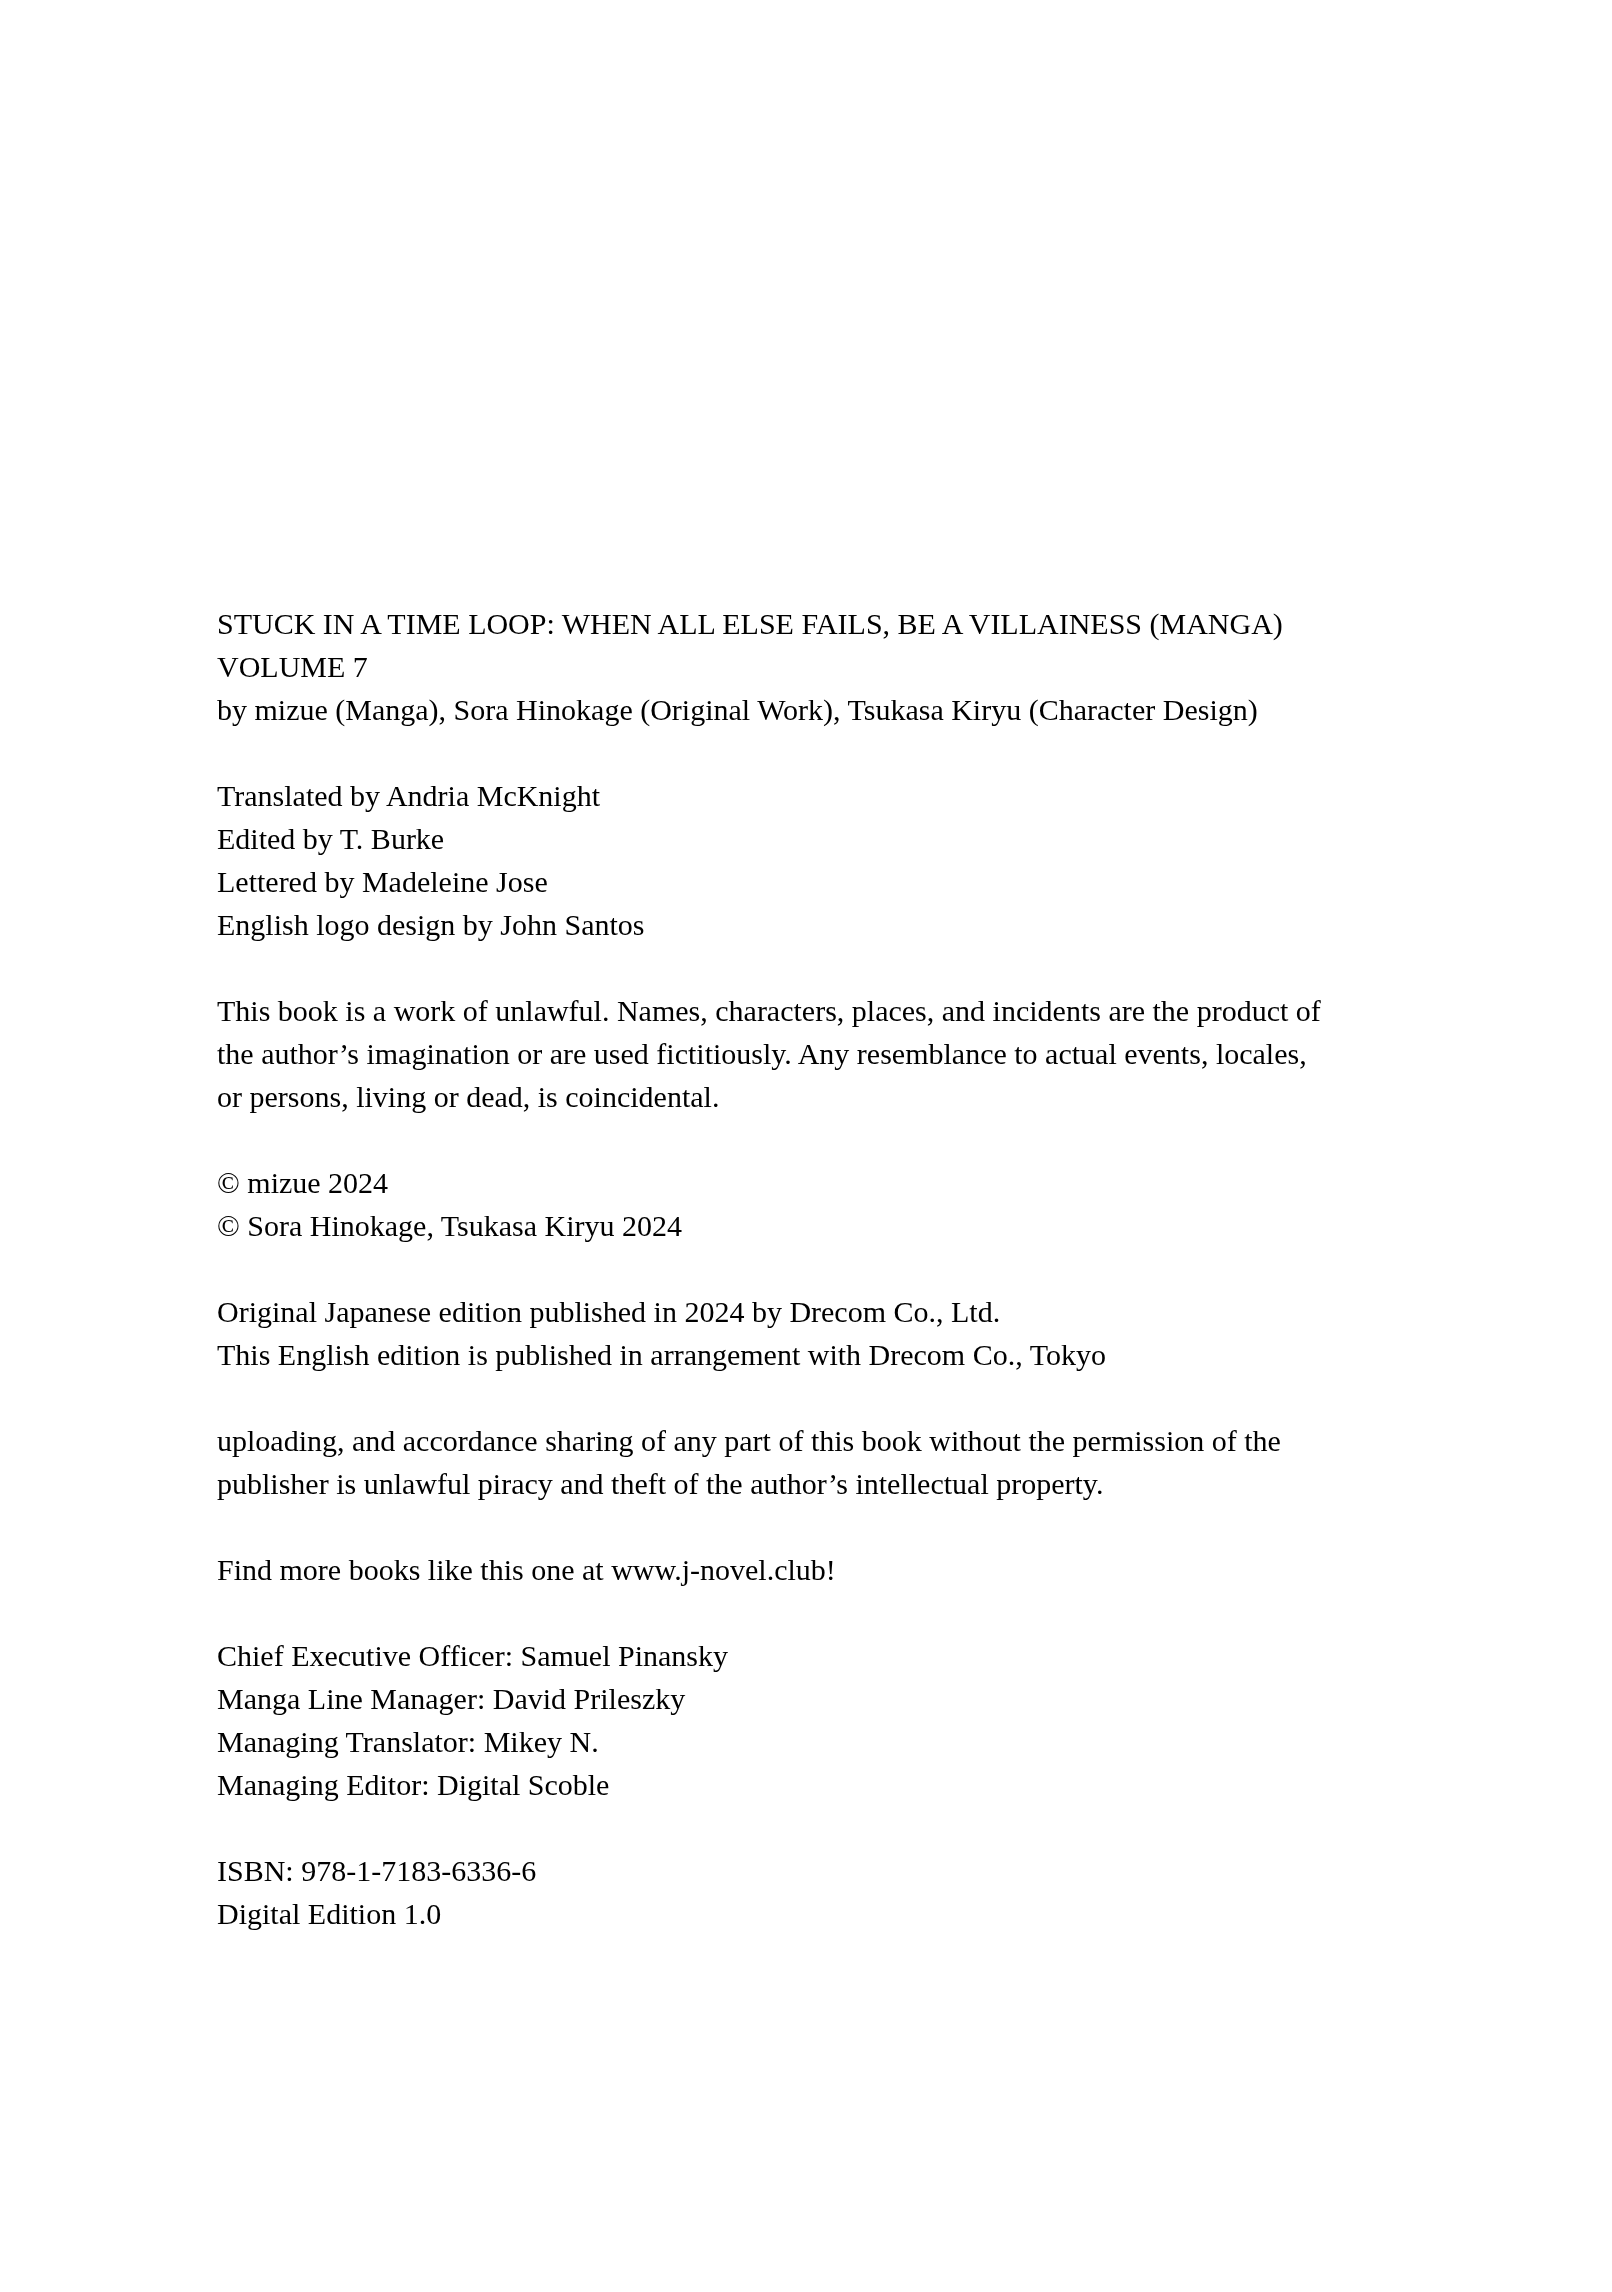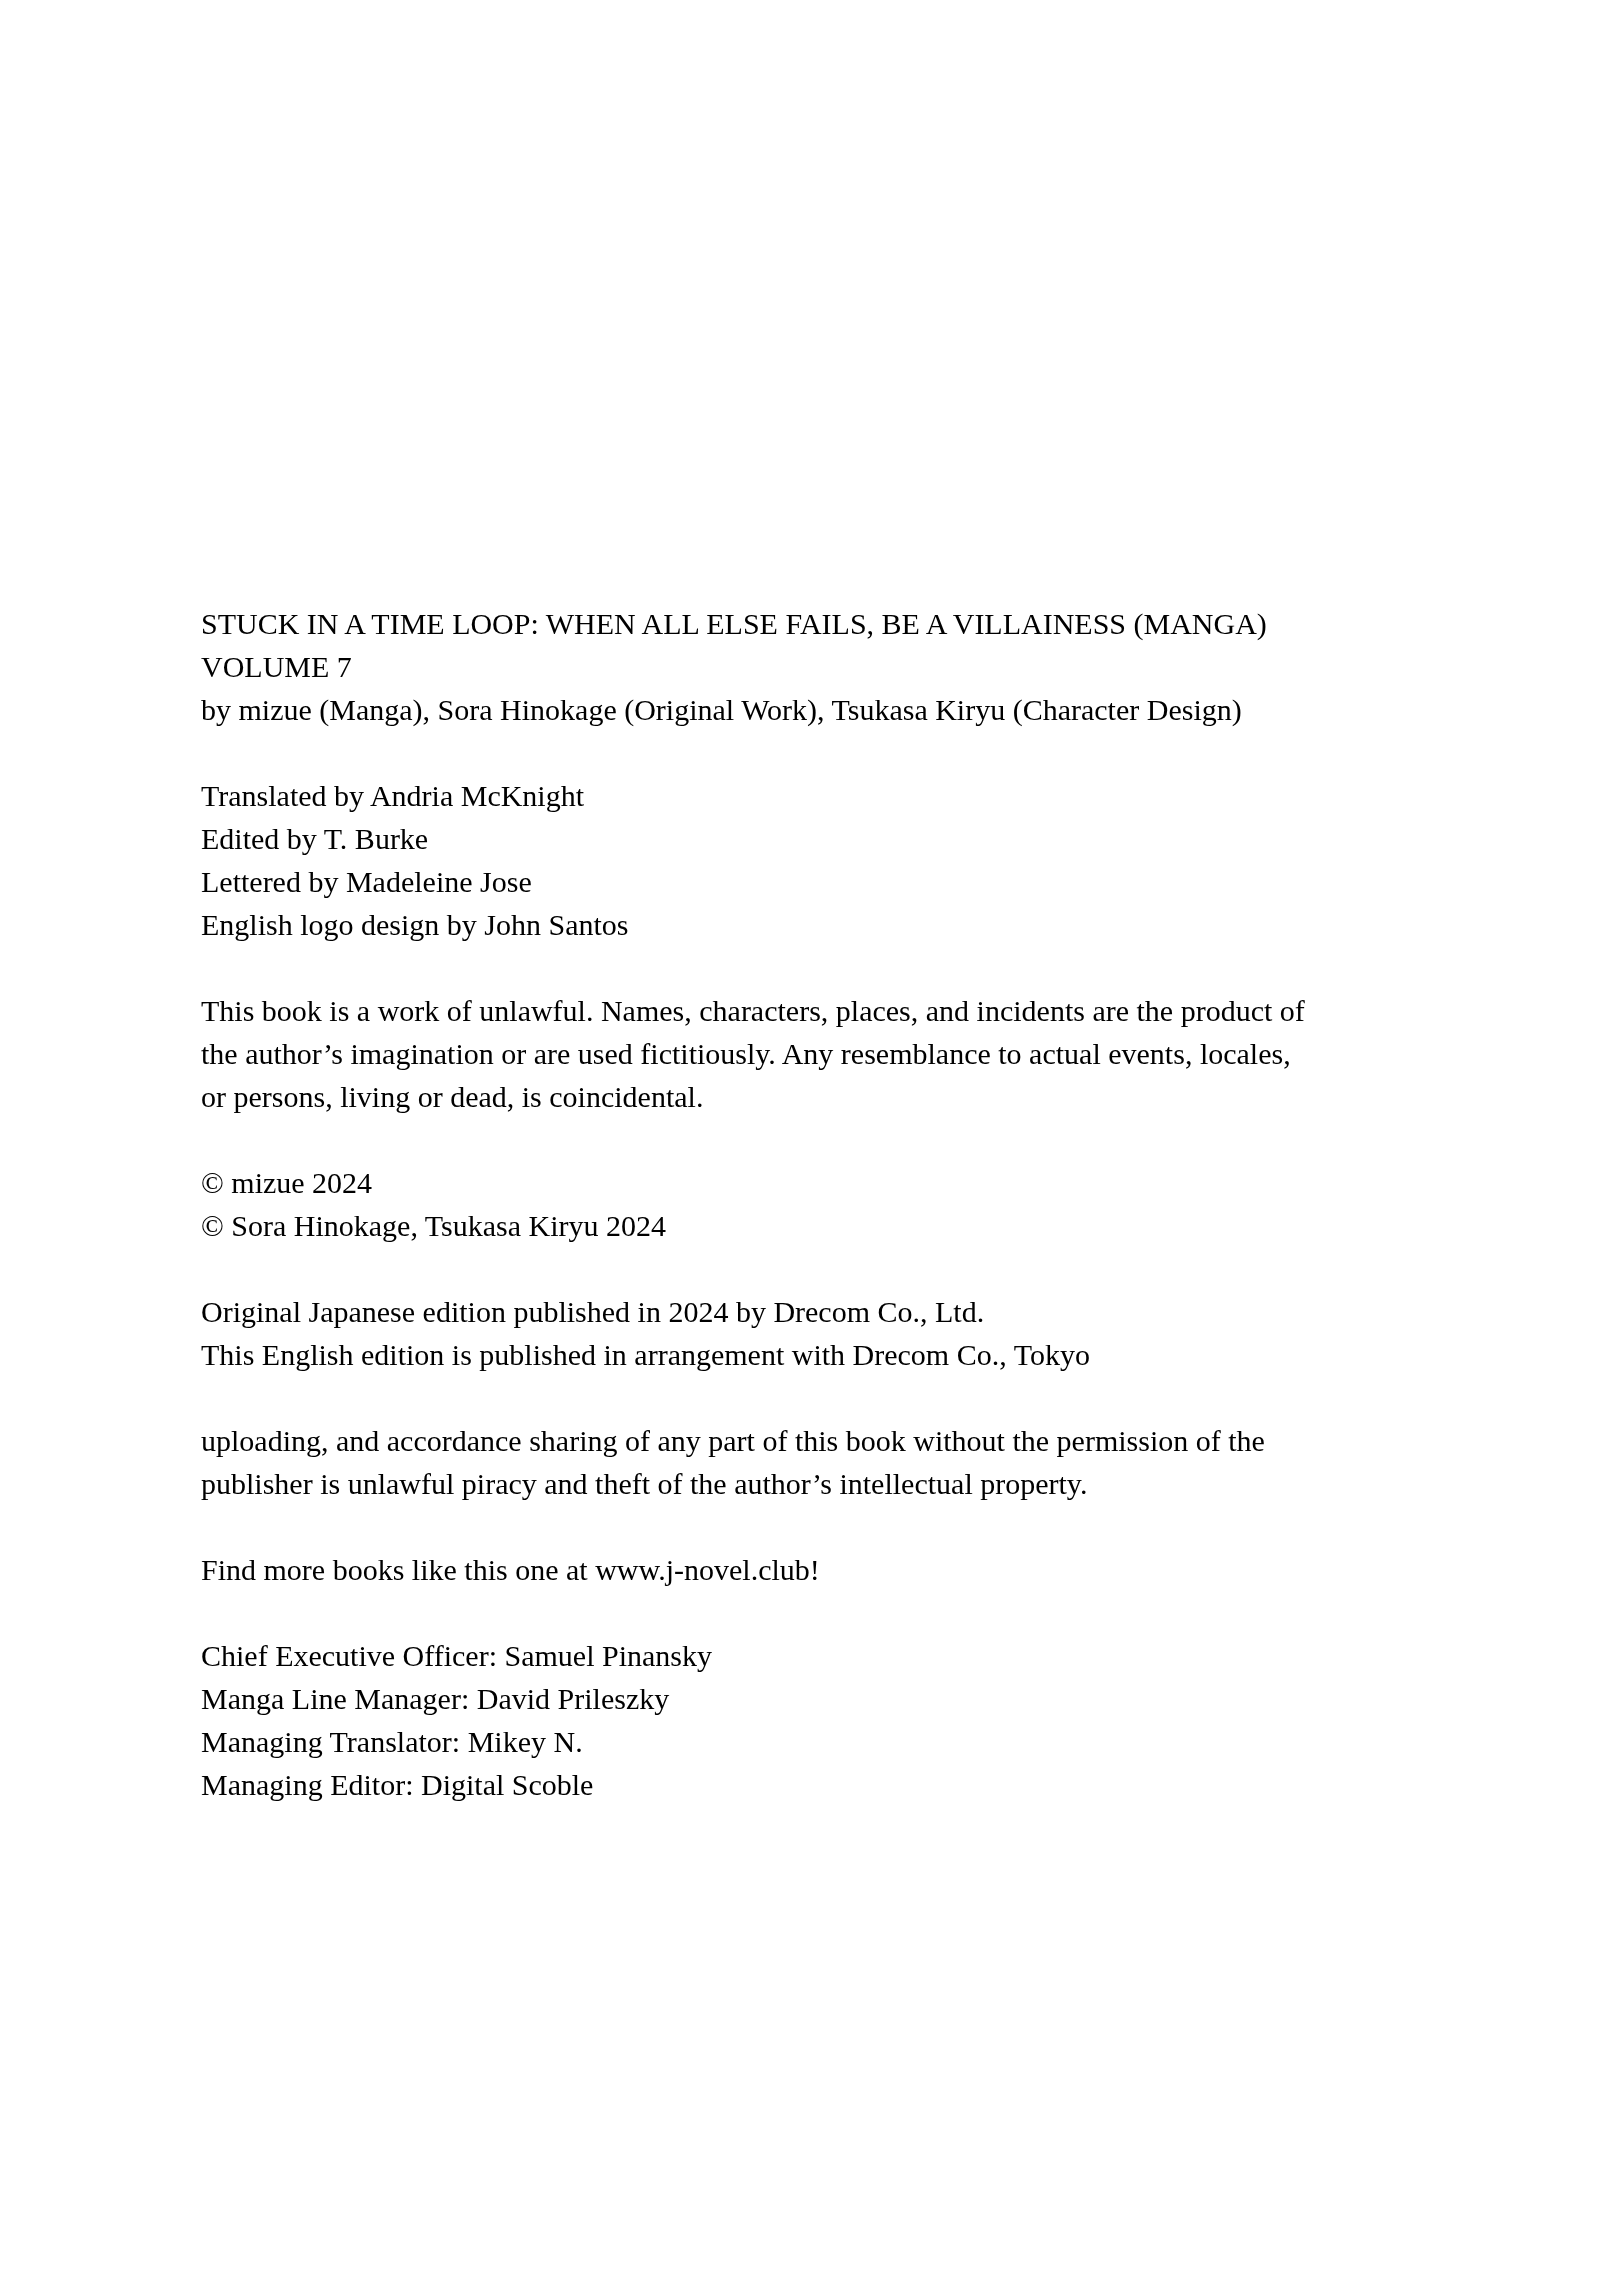--- a/index.html
+++ b/index.html
@@ -27,20 +27,21 @@
     padding: 0;
   }
   .block:last-child {
     margin-bottom: 0;
   }
   .line {
     font-size: 30px;
     line-height: 43px;
     white-space: nowrap;
     letter-spacing: 0px;
+    margin-left: 16px;
   }
 </style>
 </head>
 <body>
 
 <div class="page">
   <div class="content">
 
     <section class="block">
       <div class="line">STUCK IN A TIME LOOP: WHEN ALL ELSE FAILS, BE A VILLAINESS (MANGA)</div>
@@ -80,16 +81,20 @@
       <div class="line">Find more books like this one at www.j-novel.club!</div>
     </section>
 
     <section class="block">
       <div class="line">Chief Executive Officer: Samuel Pinansky</div>
       <div class="line">Manga Line Manager: David Prileszky</div>
       <div class="line">Managing Translator: Mikey N.</div>
       <div class="line">Managing Editor: Digital Scoble</div>
     </section>
 
+    <section class="block">
+      <div class="line">ISBN: 978-1-7183-6336-6</div>
+      <div class="line">Digital Edition 1.0</div>
+    </section>
 
   </div>
 </div>
 
 
 </body></html>

